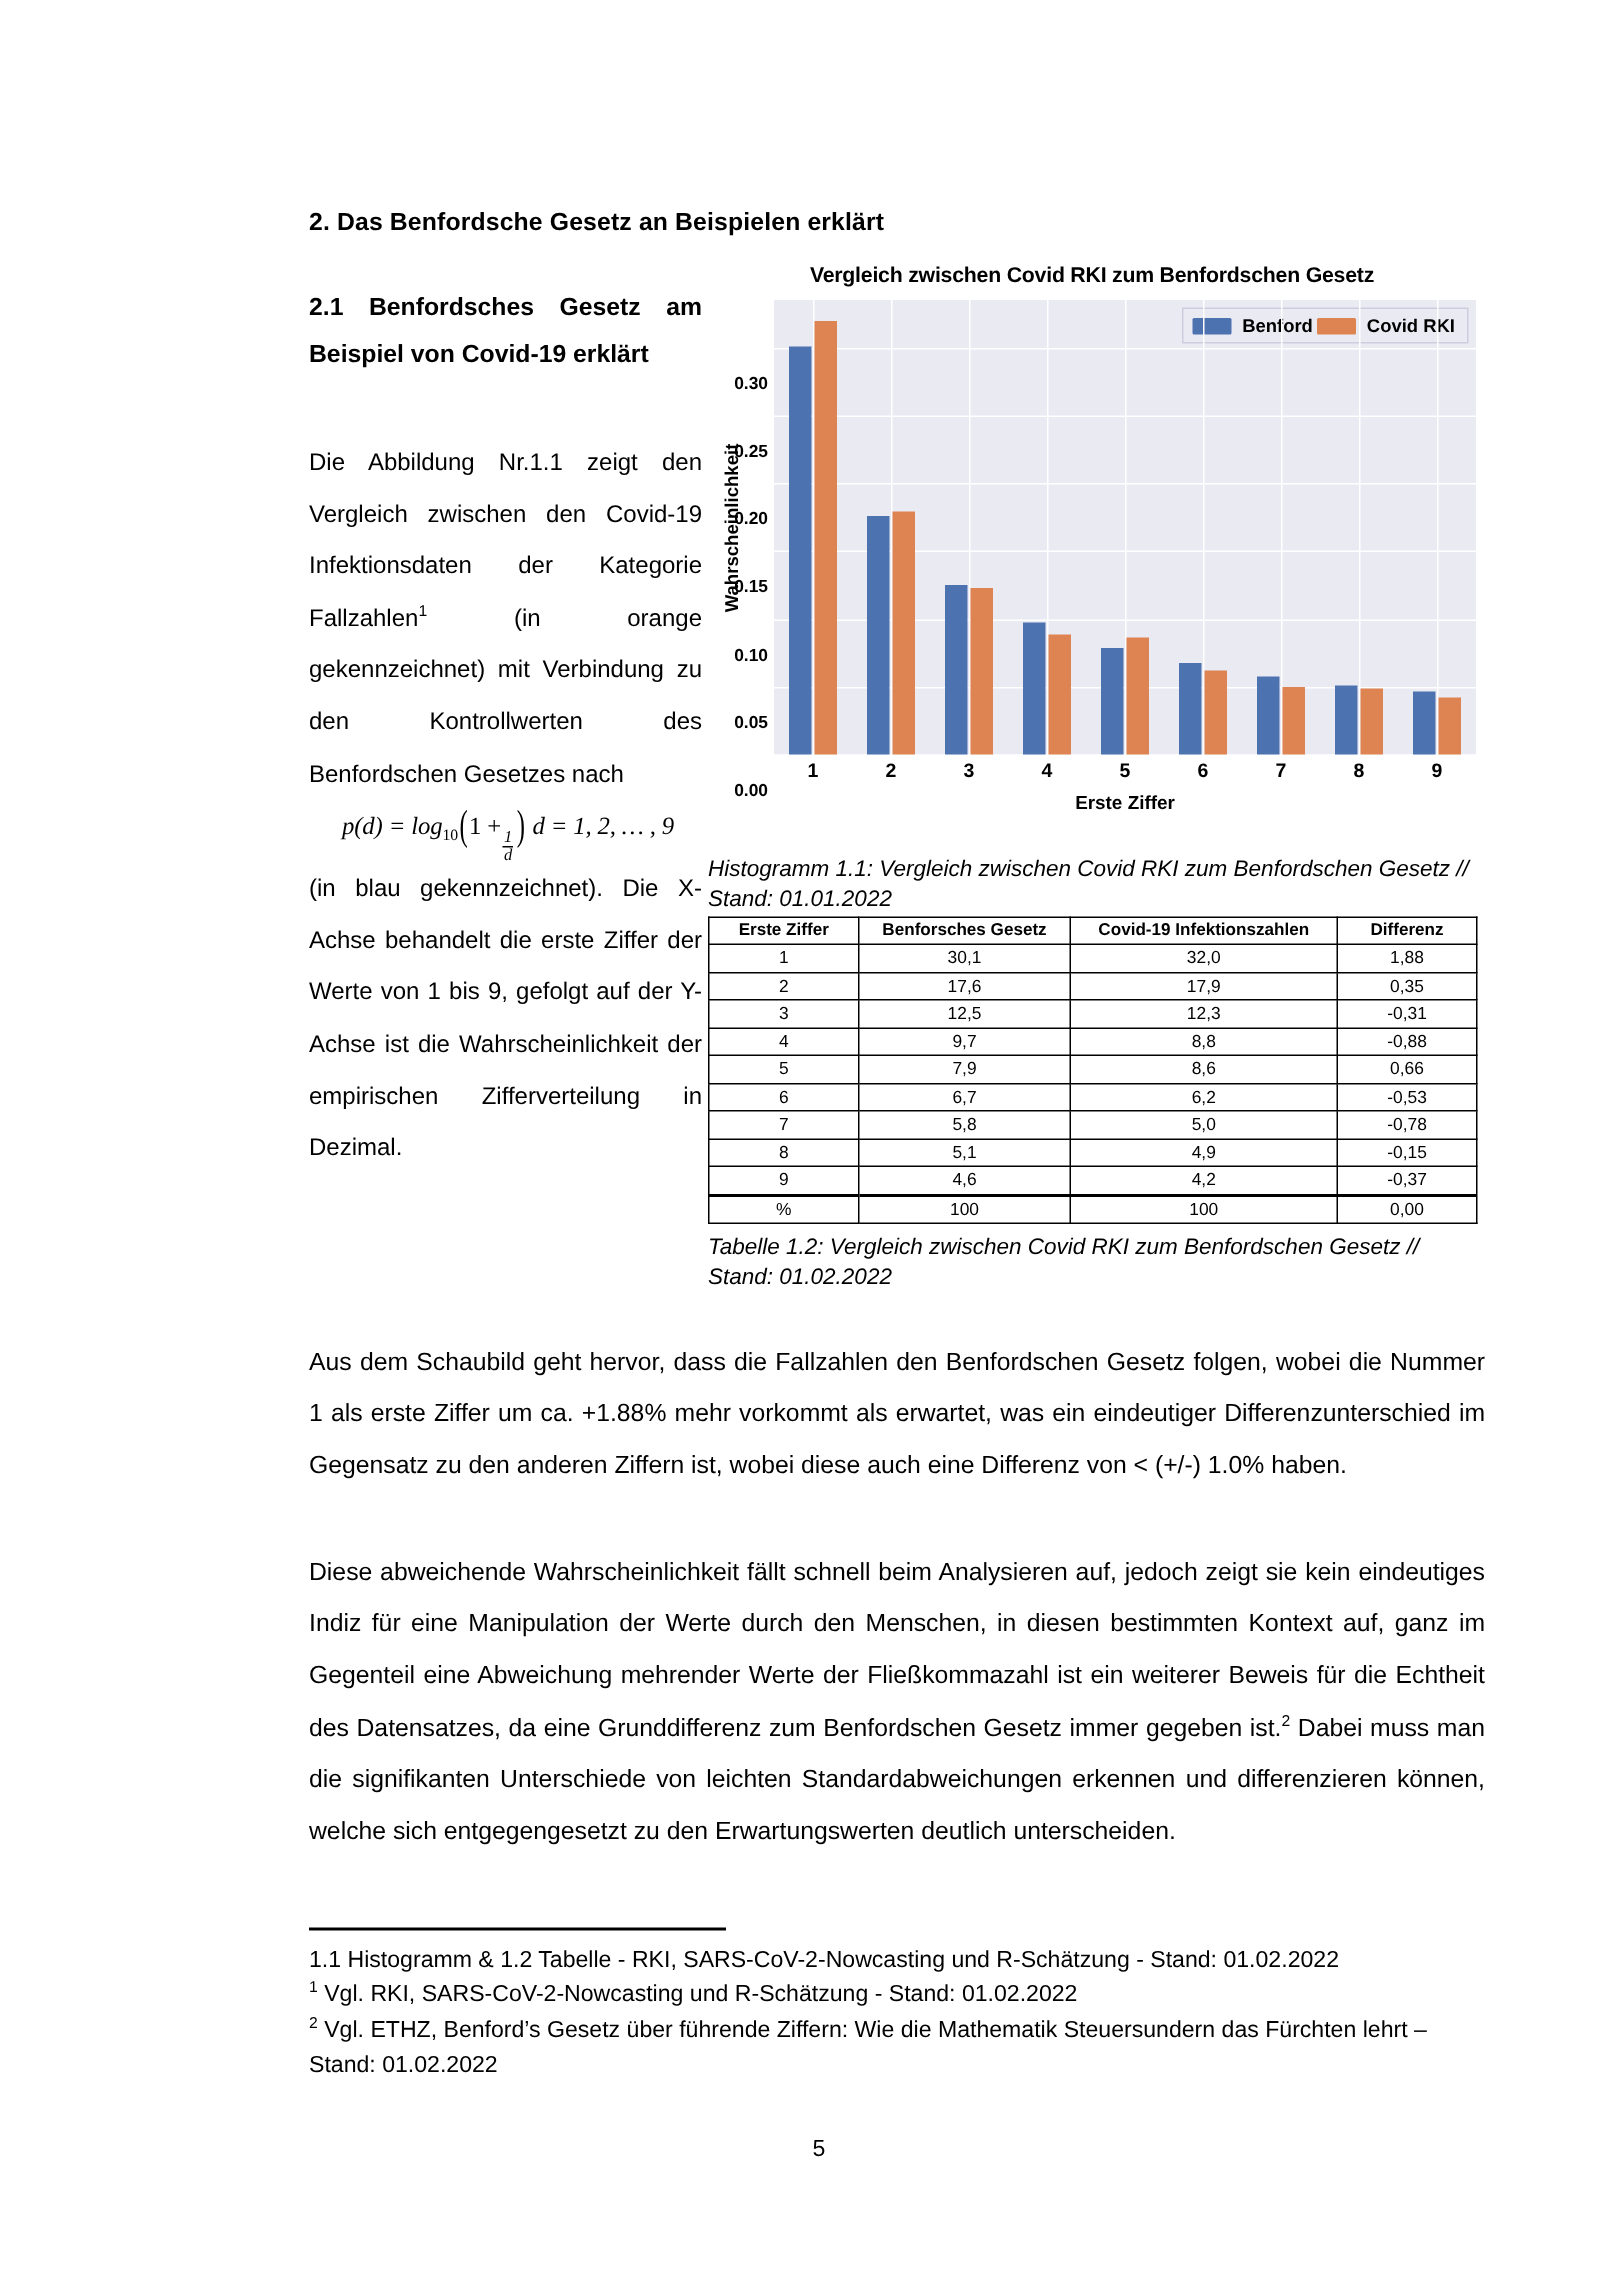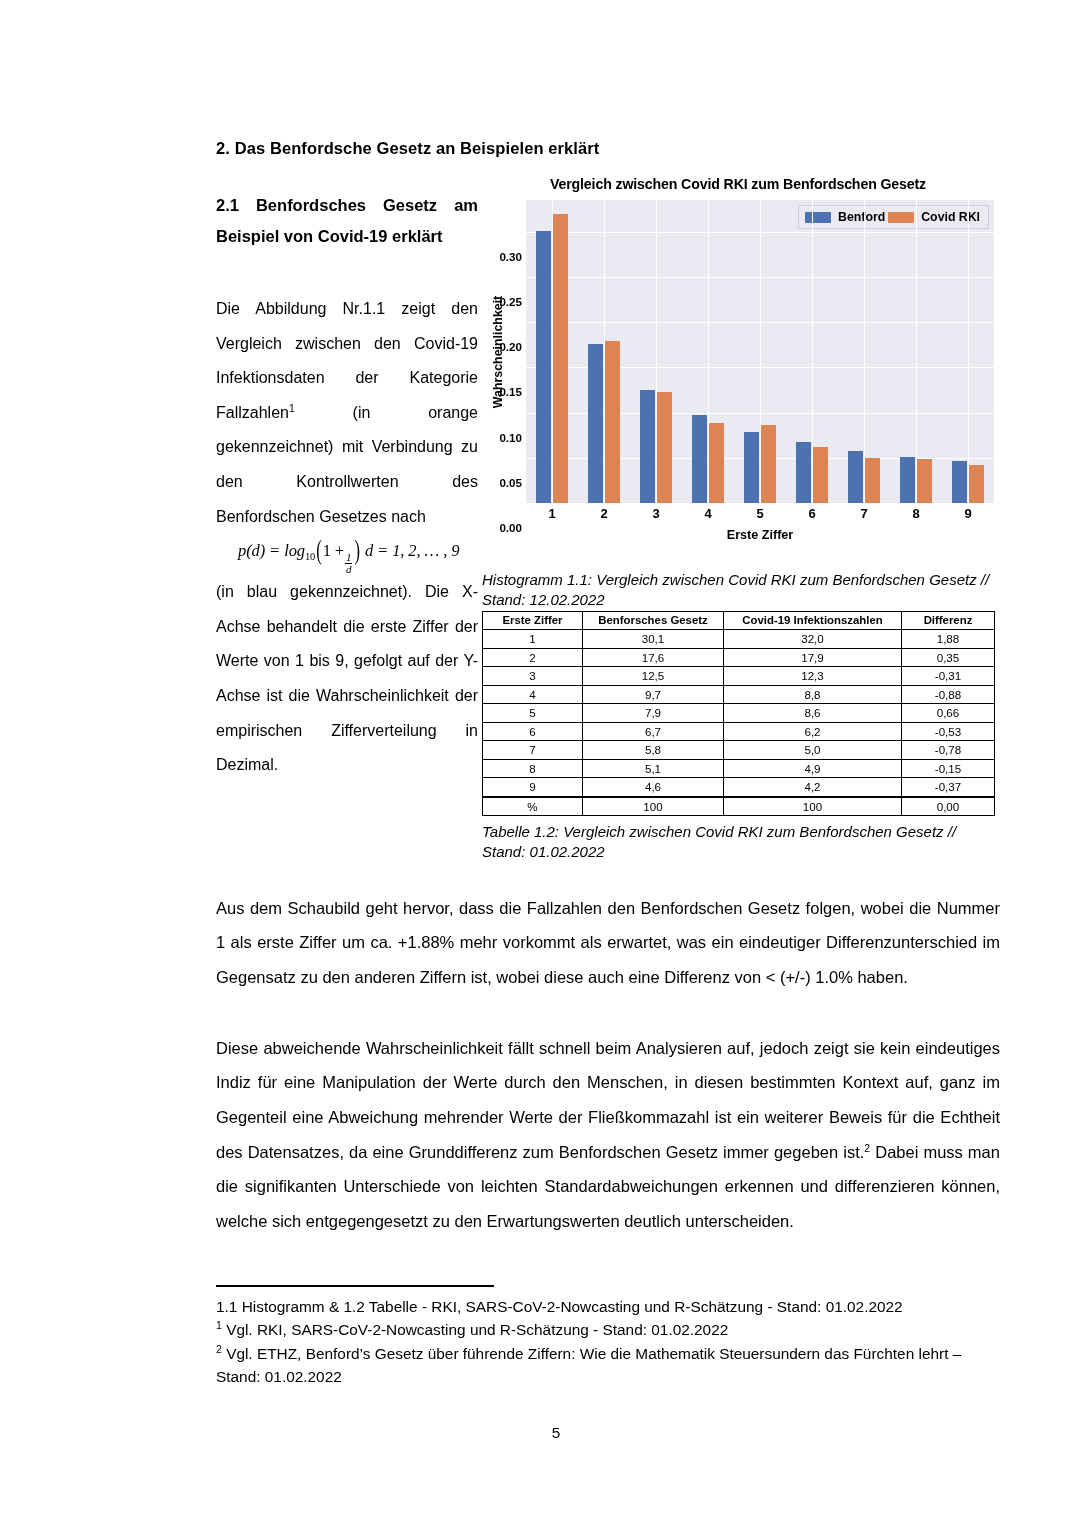--- a/index.html
+++ b/index.html
@@ -10,21 +10,21 @@
   body {
     width: 1080px;
     height: 1527px;
     font-family: "Liberation Sans", sans-serif;
     color: #000000;
     position: relative;
     overflow: hidden;
   }
   .page {
     position: absolute;
-    left: 16px; top: 0;
+    left: 6px; top: 0;
     width: 996px;
     height: 1527px;
     padding: 0;
   }
 
   
   .h-main {
     position: absolute;
     left: 200px;
     top: 128px;
@@ -375,21 +375,21 @@
         <div class="xtick" style="left: 130px;">3</div>
         <div class="xtick" style="left: 182px;">4</div>
         <div class="xtick" style="left: 234px;">5</div>
         <div class="xtick" style="left: 286px;">6</div>
         <div class="xtick" style="left: 338px;">7</div>
         <div class="xtick" style="left: 390px;">8</div>
         <div class="xtick" style="left: 442px;">9</div>
       </div>
   </div>
 
-  <div class="caption cap-hist">Histogramm 1.1: Vergleich zwischen Covid RKI zum Benfordschen Gesetz // Stand: 12.02.2022</div>
+  <div class="caption cap-hist">Histogramm 1.1: Vergleich zwischen Covid RKI zum Benfordschen Gesetz // Stand: 01.01.2022</div>
 
   <table class="data-table">
     <colgroup>
       <col class="col-a">
         <col class="col-b">
         <col class="col-c">
         <col class="col-d">
     </colgroup>
     <thead>
       <tr>

